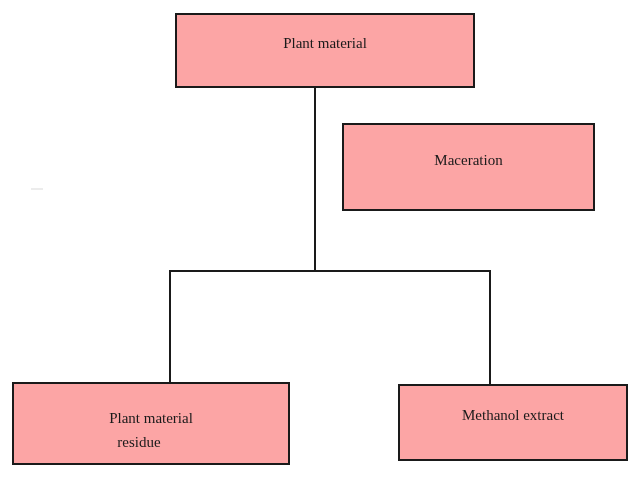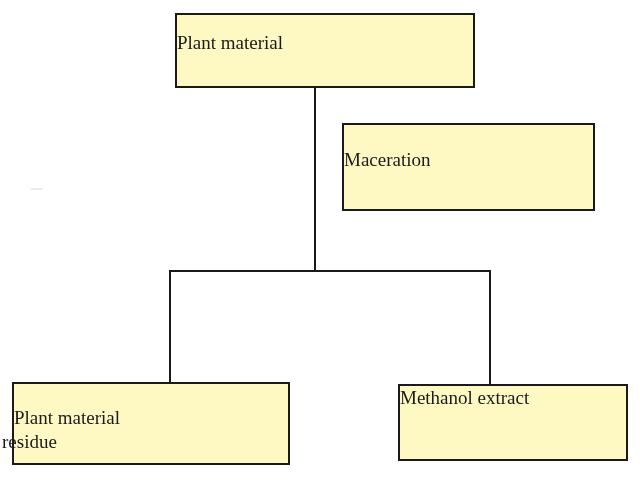--- a/index.html
+++ b/index.html
@@ -12,36 +12,36 @@
     width: 640px;
     height: 480px;
     background: #ffffff;
     font-family: "Liberation Serif", "DejaVu Serif", serif;
     color: #1a1a1a;
     overflow: hidden;
   }
   .node {
     position: absolute;
     box-sizing: border-box;
-    background: #fef9c3;
+    background: #fca5a5;
     border: 2px solid #1a1a1a;
-    text-align: left;
-    font-size: 19px;
+    text-align: center;
+    font-size: 15px;
     line-height: 24px;
   }
   .node .label-line { display: block; }
   .connector {
     position: absolute;
     background: #1a1a1a;
   }
   
   #node-plant-material        { left: 175px; top: 13px;  width: 300px; height: 75px; padding-top: 16px; }
   #node-maceration            { left: 342px; top: 123px; width: 253px; height: 88px; padding-top: 23px; }
   #node-plant-material-residue{ left: 12px;  top: 382px; width: 278px; height: 83px; padding-top: 22px; }
-  #node-methanol-extract      { left: 398px; top: 384px; width: 230px; height: 77px; }
+  #node-methanol-extract      { left: 398px; top: 384px; width: 230px; height: 77px; padding-top: 17px; }
   #node-plant-material-residue .line2 { transform: translateX(-12px); }
   
   #connector-stem       { left: 314px; top: 88px;  width: 2px;   height: 184px; }
   #connector-branch     { left: 169px; top: 270px; width: 322px; height: 2px; }
   #connector-drop-left  { left: 169px; top: 270px; width: 2px;   height: 113px; }
   #connector-drop-right { left: 489px; top: 270px; width: 2px;   height: 115px; }
   
   #scan-artifact {
     position: absolute;
     left: 31px; top: 188px;

